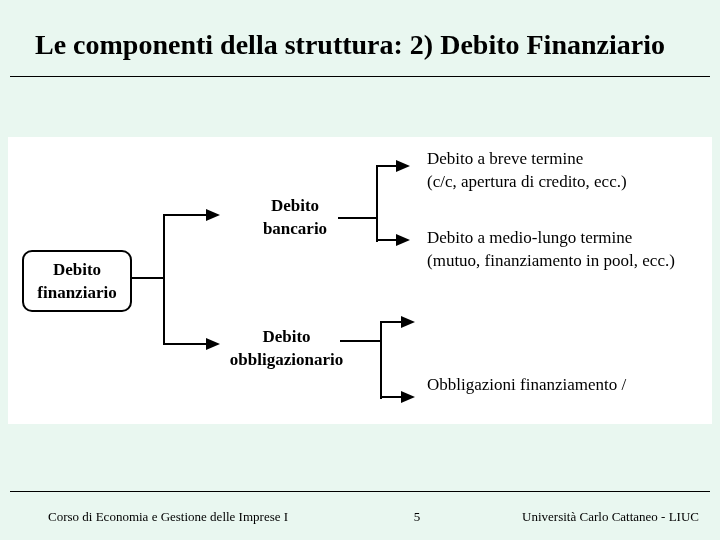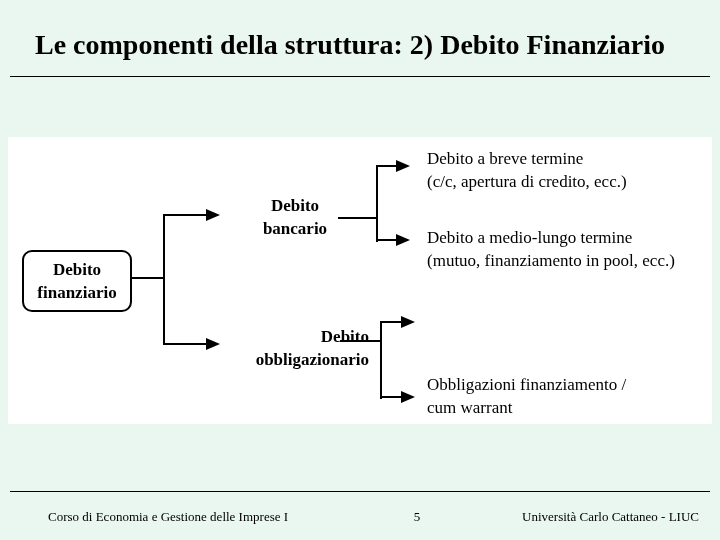--- a/index.html
+++ b/index.html
@@ -44,21 +44,21 @@
     border: 2px solid #000; border-radius: 10px; background: #fff;
     display: flex; align-items: center; justify-content: center;
     text-align: center; font-weight: bold; font-size: 17px; line-height: 23px;
     padding: 2px;
   }
   .branch-label {
     position: absolute; text-align: center; font-weight: bold;
     font-size: 17px; line-height: 23px;
   }
   .label-bancario { left: 240px; top: 194px; width: 110px; }
-  .label-obbligazionario { left: 224px; top: 325px; width: 145px; text-align: right; }
+  .label-obbligazionario { left: 214px; top: 325px; width: 145px; }
 
   .leaf {
     position: absolute; left: 427px; font-size: 17px; line-height: 23px;
     white-space: nowrap;
   }
   .leaf-1 { top: 147px; }
   .leaf-2 { top: 216px; margin-top: 10px; }
   .leaf-3 { top: 311px; }
   .leaf-4 { top: 373px; }
 
@@ -106,21 +106,20 @@
   <div class="leaf leaf-1">
     <div>Debito a breve termine</div>
     <div>(c/c, apertura di credito, ecc.)</div>
   </div>
   <div class="leaf leaf-2">
     <div>Debito a medio-lungo termine</div>
     <div>(mutuo, finanziamento in pool, ecc.)</div>
   </div>
   <div class="leaf leaf-4">
     <div>Obbligazioni finanziamento /</div>
-    <div>cum warrant</div>
   </div>
 
   <div class="rule footer-rule"></div>
   <div class="footer">
     <span class="footer-left">Corso di Economia e Gestione delle Imprese I</span>
     <span class="footer-page">5</span>
     <span class="footer-right">Università Carlo Cattaneo - LIUC</span>
   </div>
 
 </div>

